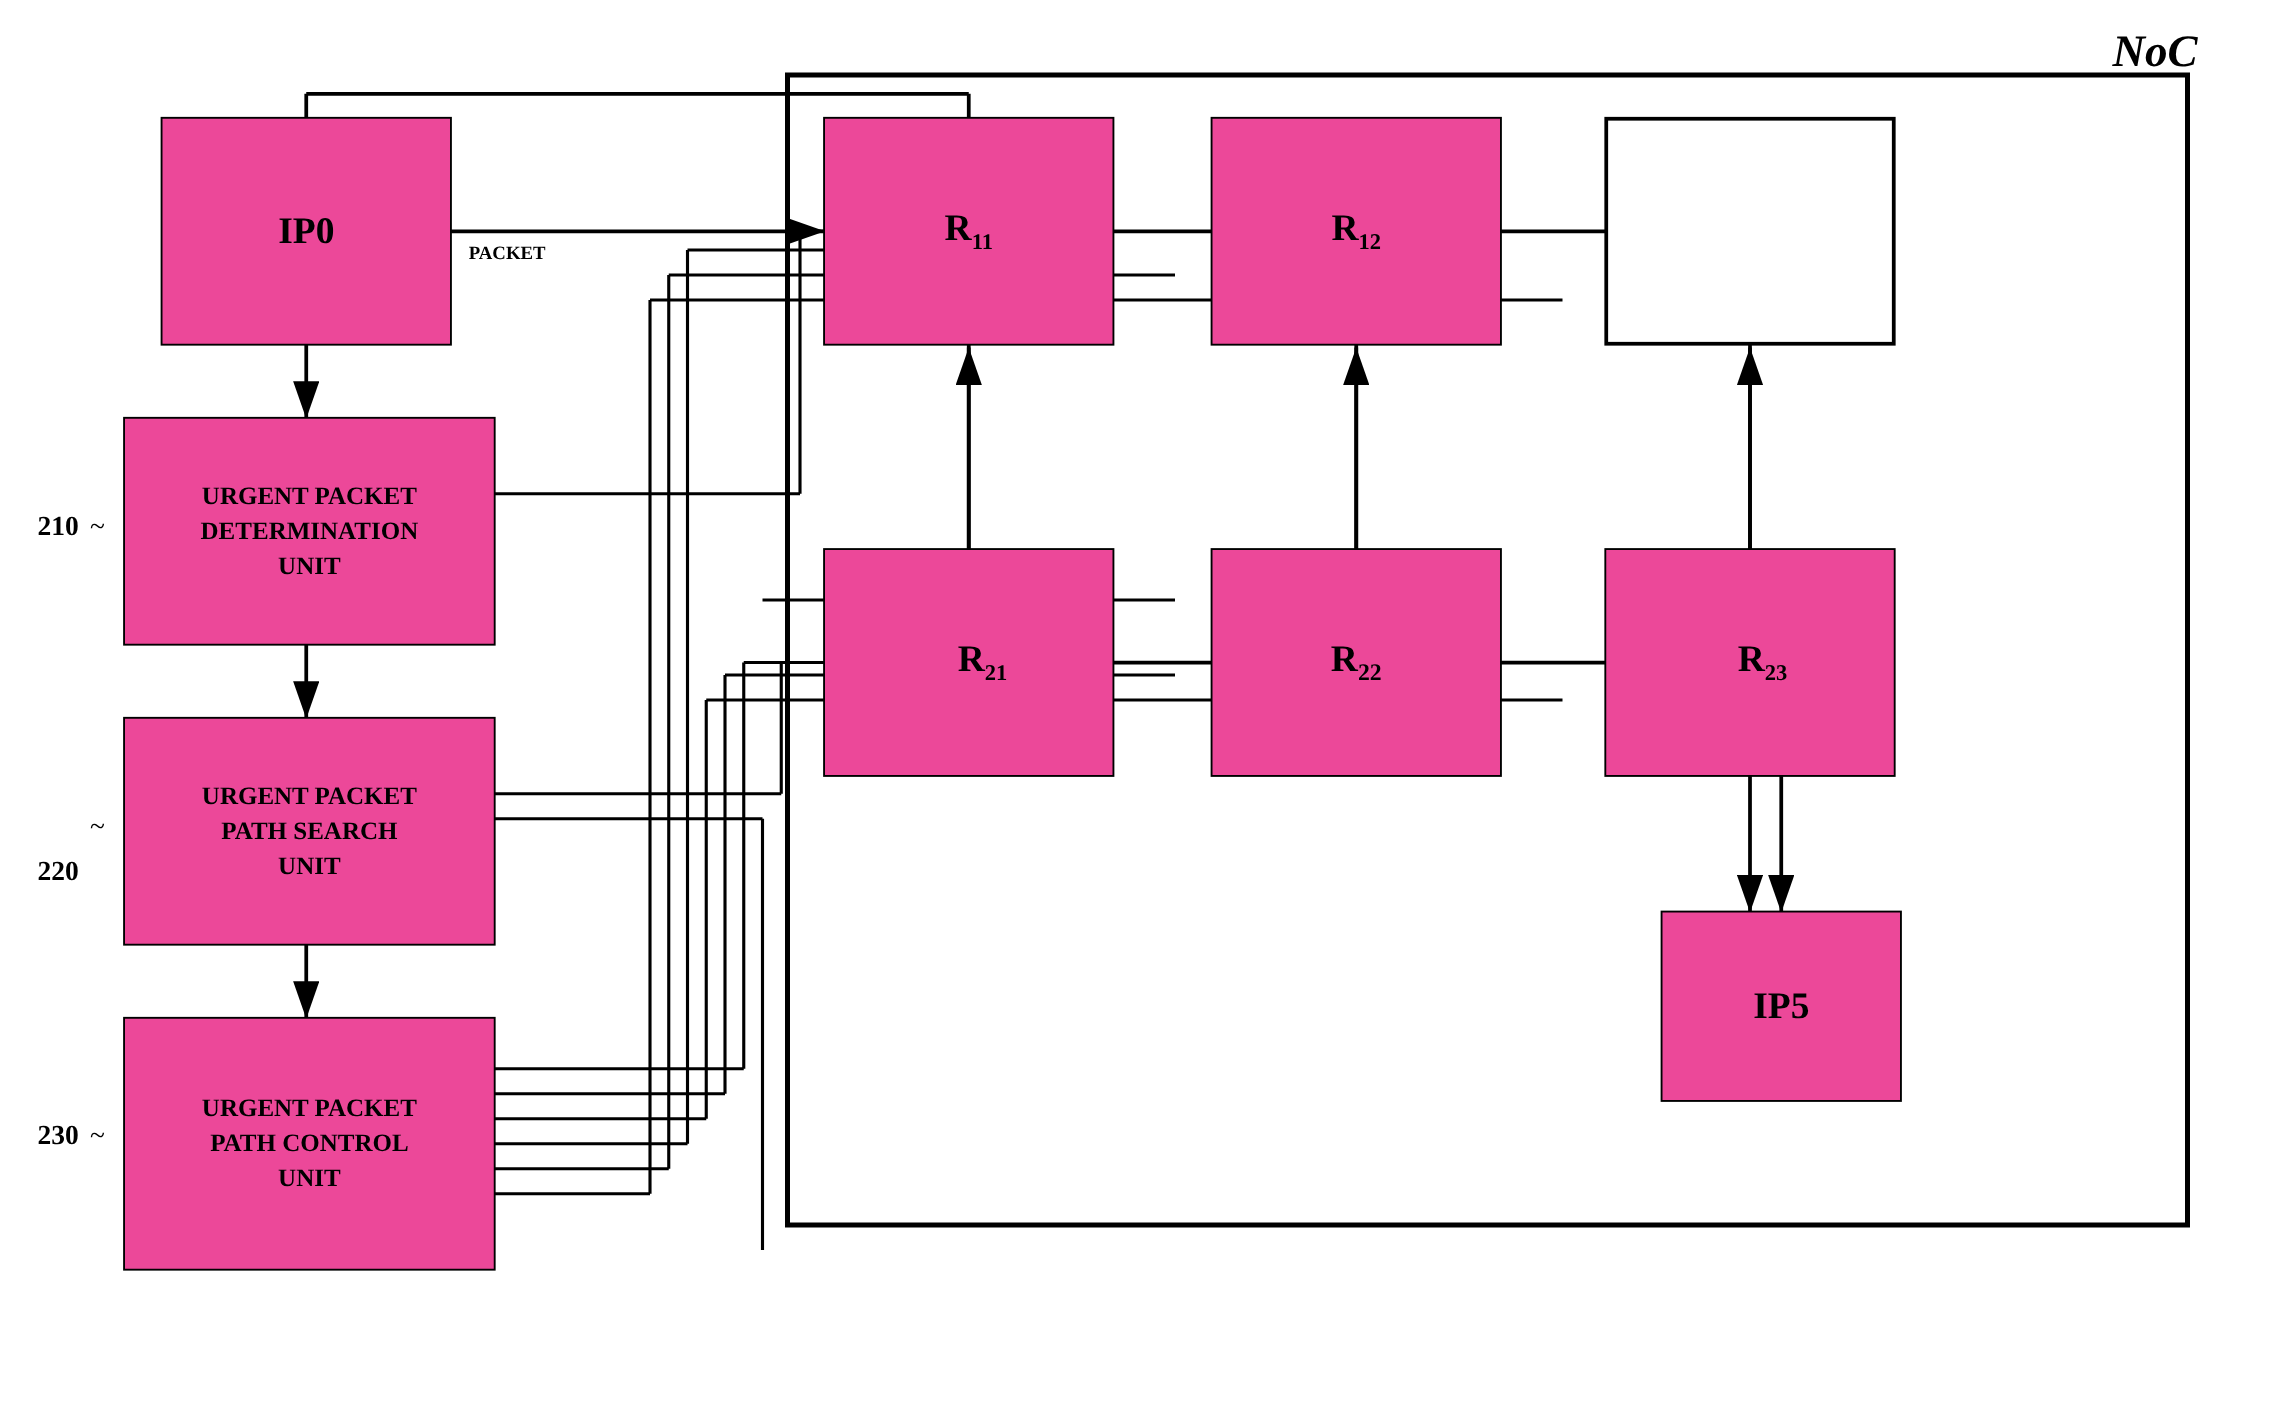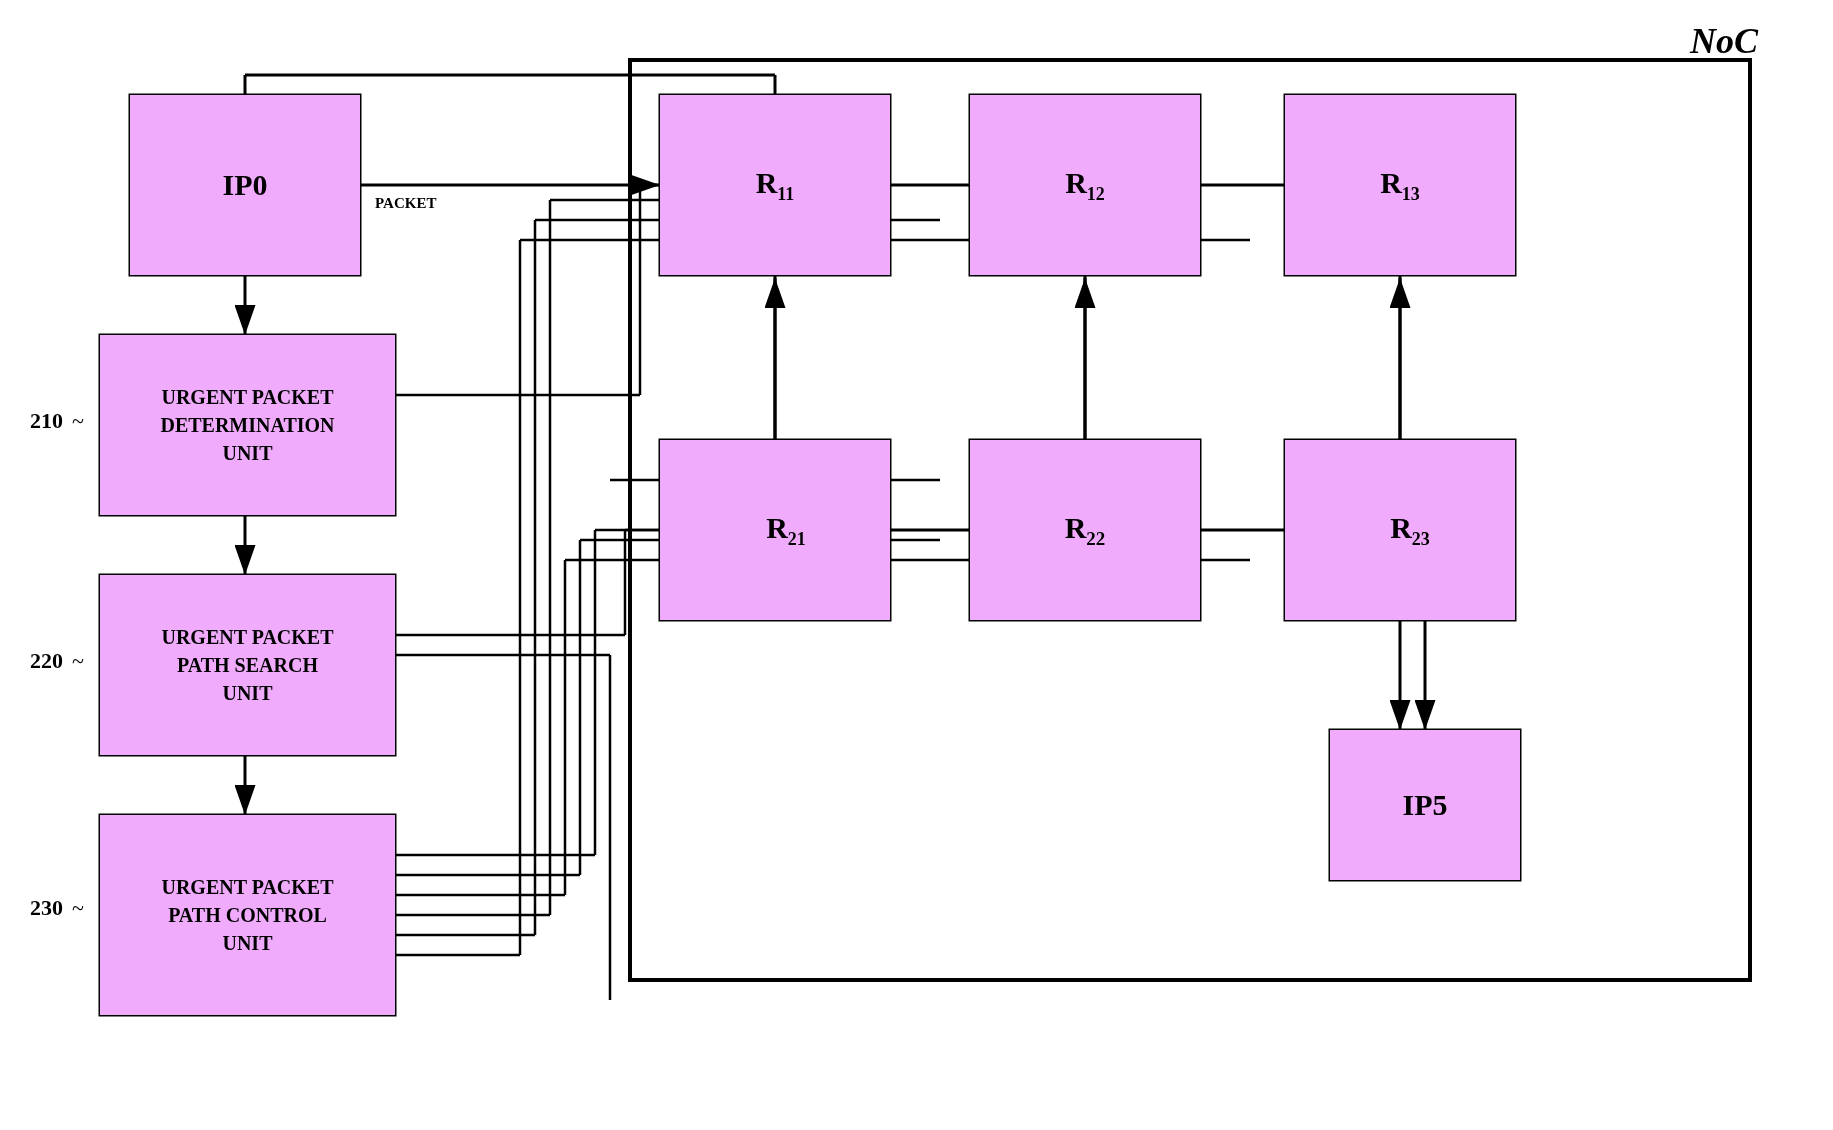--- a/index.html
+++ b/index.html
@@ -16,21 +16,21 @@
       position: absolute;
       top: 0; left: 0;
       width: 1833px;
       height: 1130px;
     }
 
     
     .box {
       position: absolute;
       border: 3px solid #000;
-      background: #f0abfc;
+      background: #ec4899;
       display: flex;
       align-items: center;
       justify-content: center;
       text-align: center;
       font-weight: bold;
     }
 
     
     .label {
       position: absolute;
@@ -171,25 +171,20 @@
       R<sub style="font-size:18px;">11</sub>
     </span>
   </div>
 
   <div class="box" style="left:970px; top:95px; width:230px; height:180px; border:none;">
     <span style="font-size:30px; font-weight:bold;">
       R<sub style="font-size:18px;">12</sub>
     </span>
   </div>
 
-  <div class="box" style="left:1285px; top:95px; width:230px; height:180px; border:none;">
-    <span style="font-size:30px; font-weight:bold;">
-      R<sub style="font-size:18px;">13</sub>
-    </span>
-  </div>
 
   <div class="box" style="left:660px; top:440px; width:230px; height:180px; border:none;padding-left:22px;">
     <span style="font-size:30px; font-weight:bold;">
       R<sub style="font-size:18px;">21</sub>
     </span>
   </div>
 
   <div class="box" style="left:970px; top:440px; width:230px; height:180px; border:none;">
     <span style="font-size:30px; font-weight:bold;">
       R<sub style="font-size:19px;">22</sub>
@@ -218,20 +213,20 @@
     </span>
   </div>
 
   <div class="box" style="left:100px; top:815px; width:295px; height:200px; border:none;">
     <span style="font-size:20px; font-weight:bold; line-height:1.4;">
       URGENT PACKET<br>PATH CONTROL<br>UNIT
     </span>
   </div>
 
   <div class="label" style="left:30px; top:408px; font-size:22px;">210</div>
-  <div class="label" style="left:30px; top:648px; font-size:22px;">220</div>
+  <div class="label" style="left:30px; top:684px; font-size:22px;">220</div>
   <div class="label" style="left:30px; top:895px; font-size:22px;">230</div>
 
   <div style="position:absolute; left:72px; top:408px; font-size:22px;">~</div>
   <div style="position:absolute; left:72px; top:648px; font-size:22px;">~</div>
   <div style="position:absolute; left:72px; top:895px; font-size:22px;">~</div>
 
 </div>
 
 </body></html>

